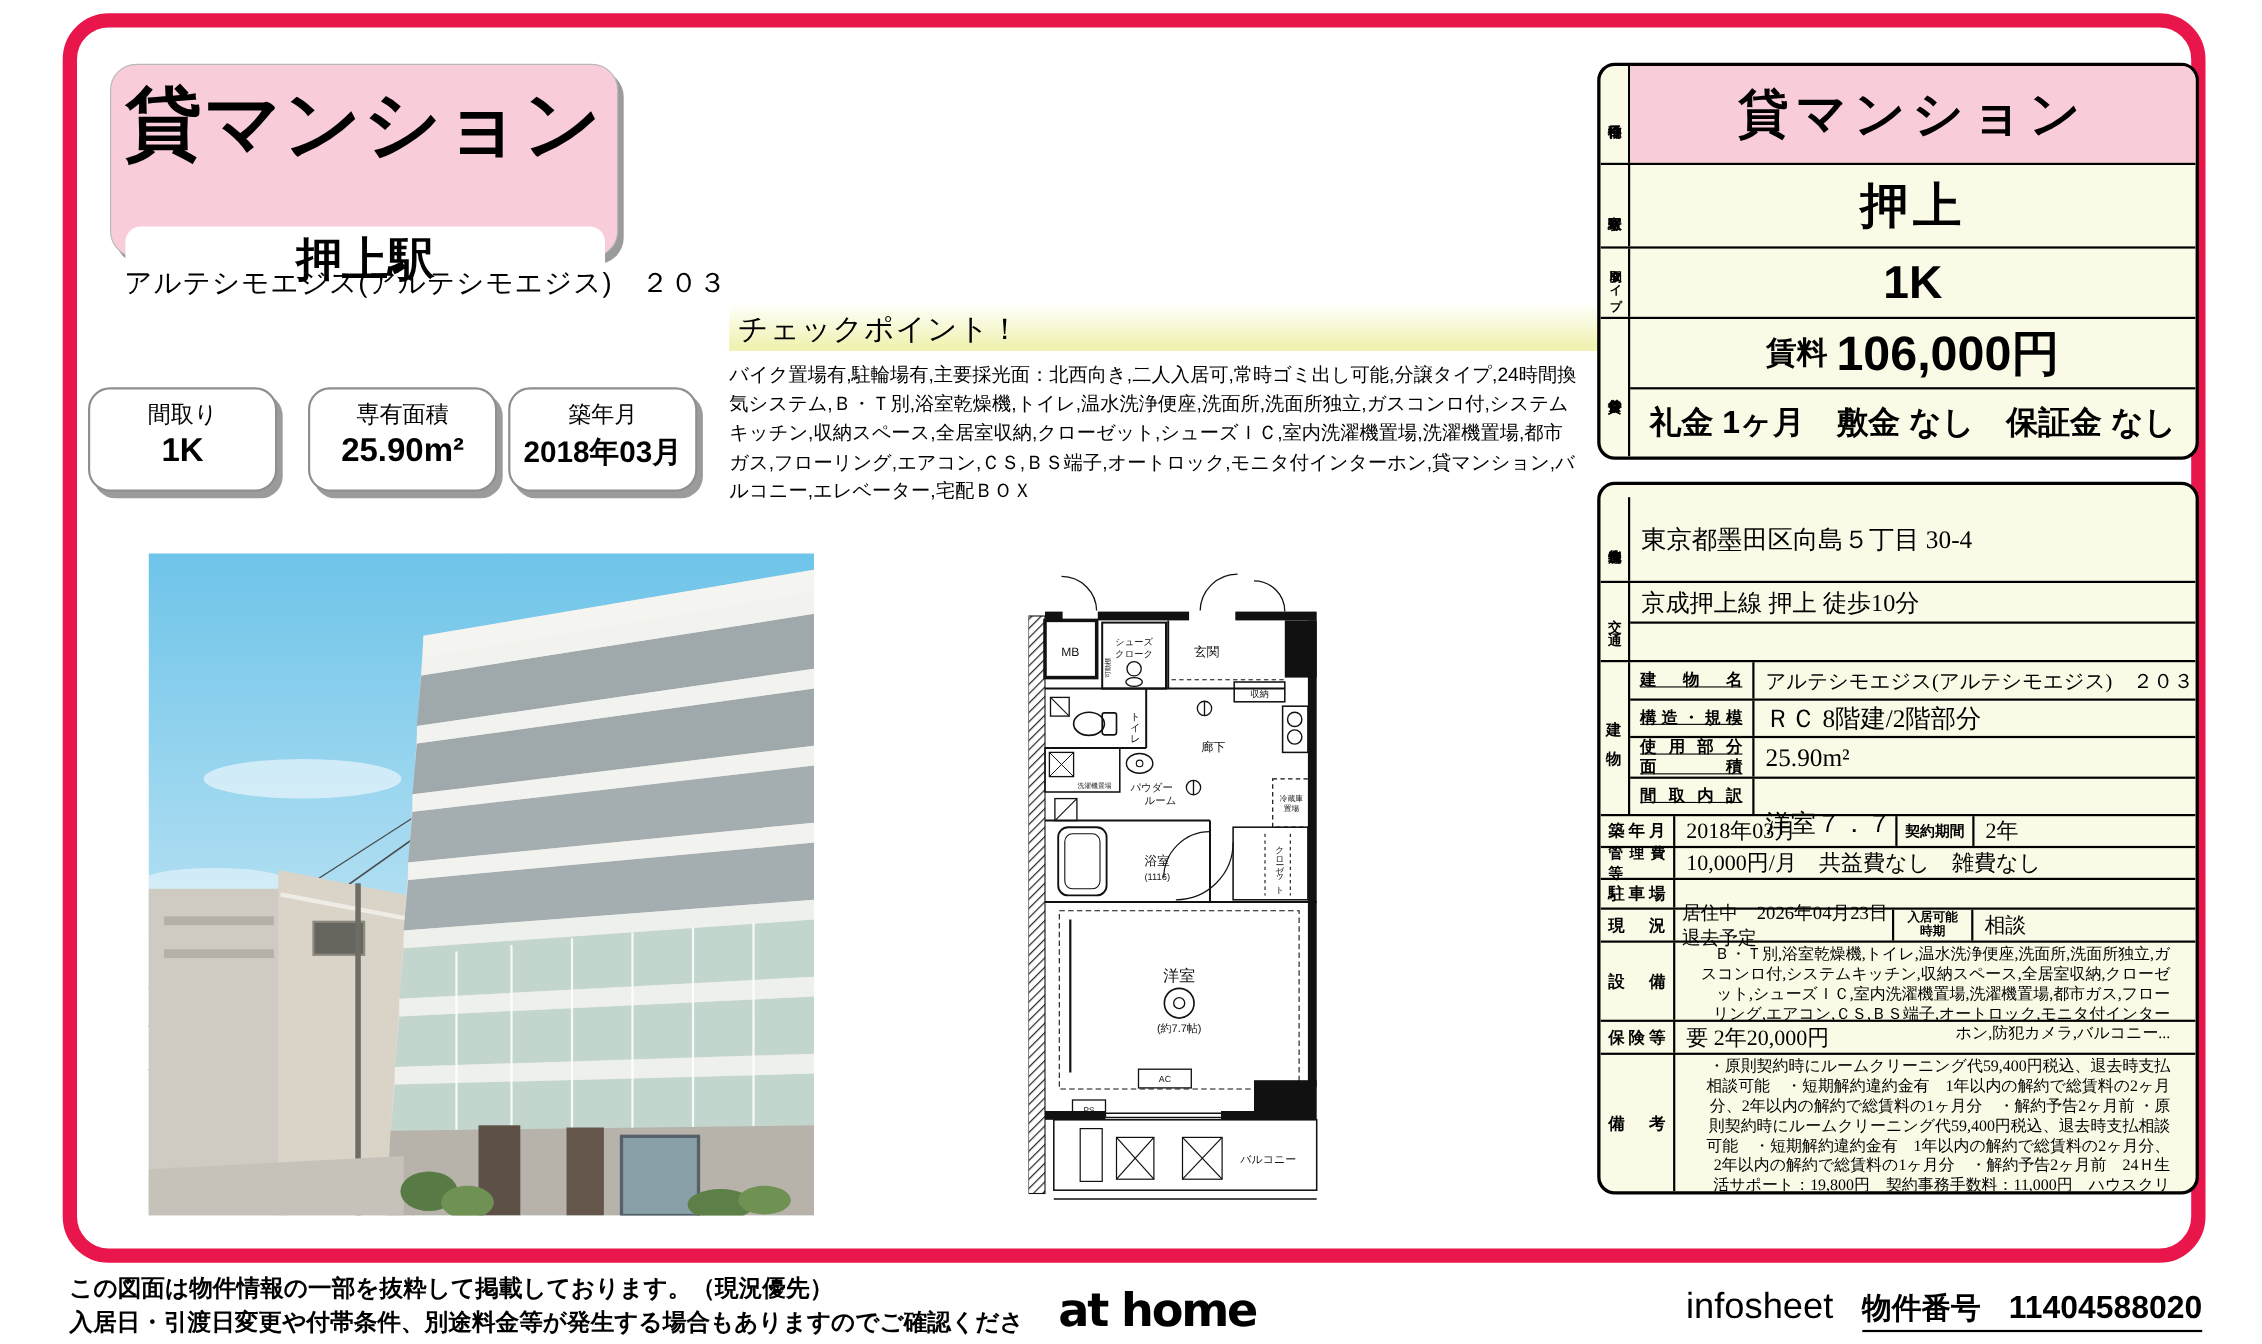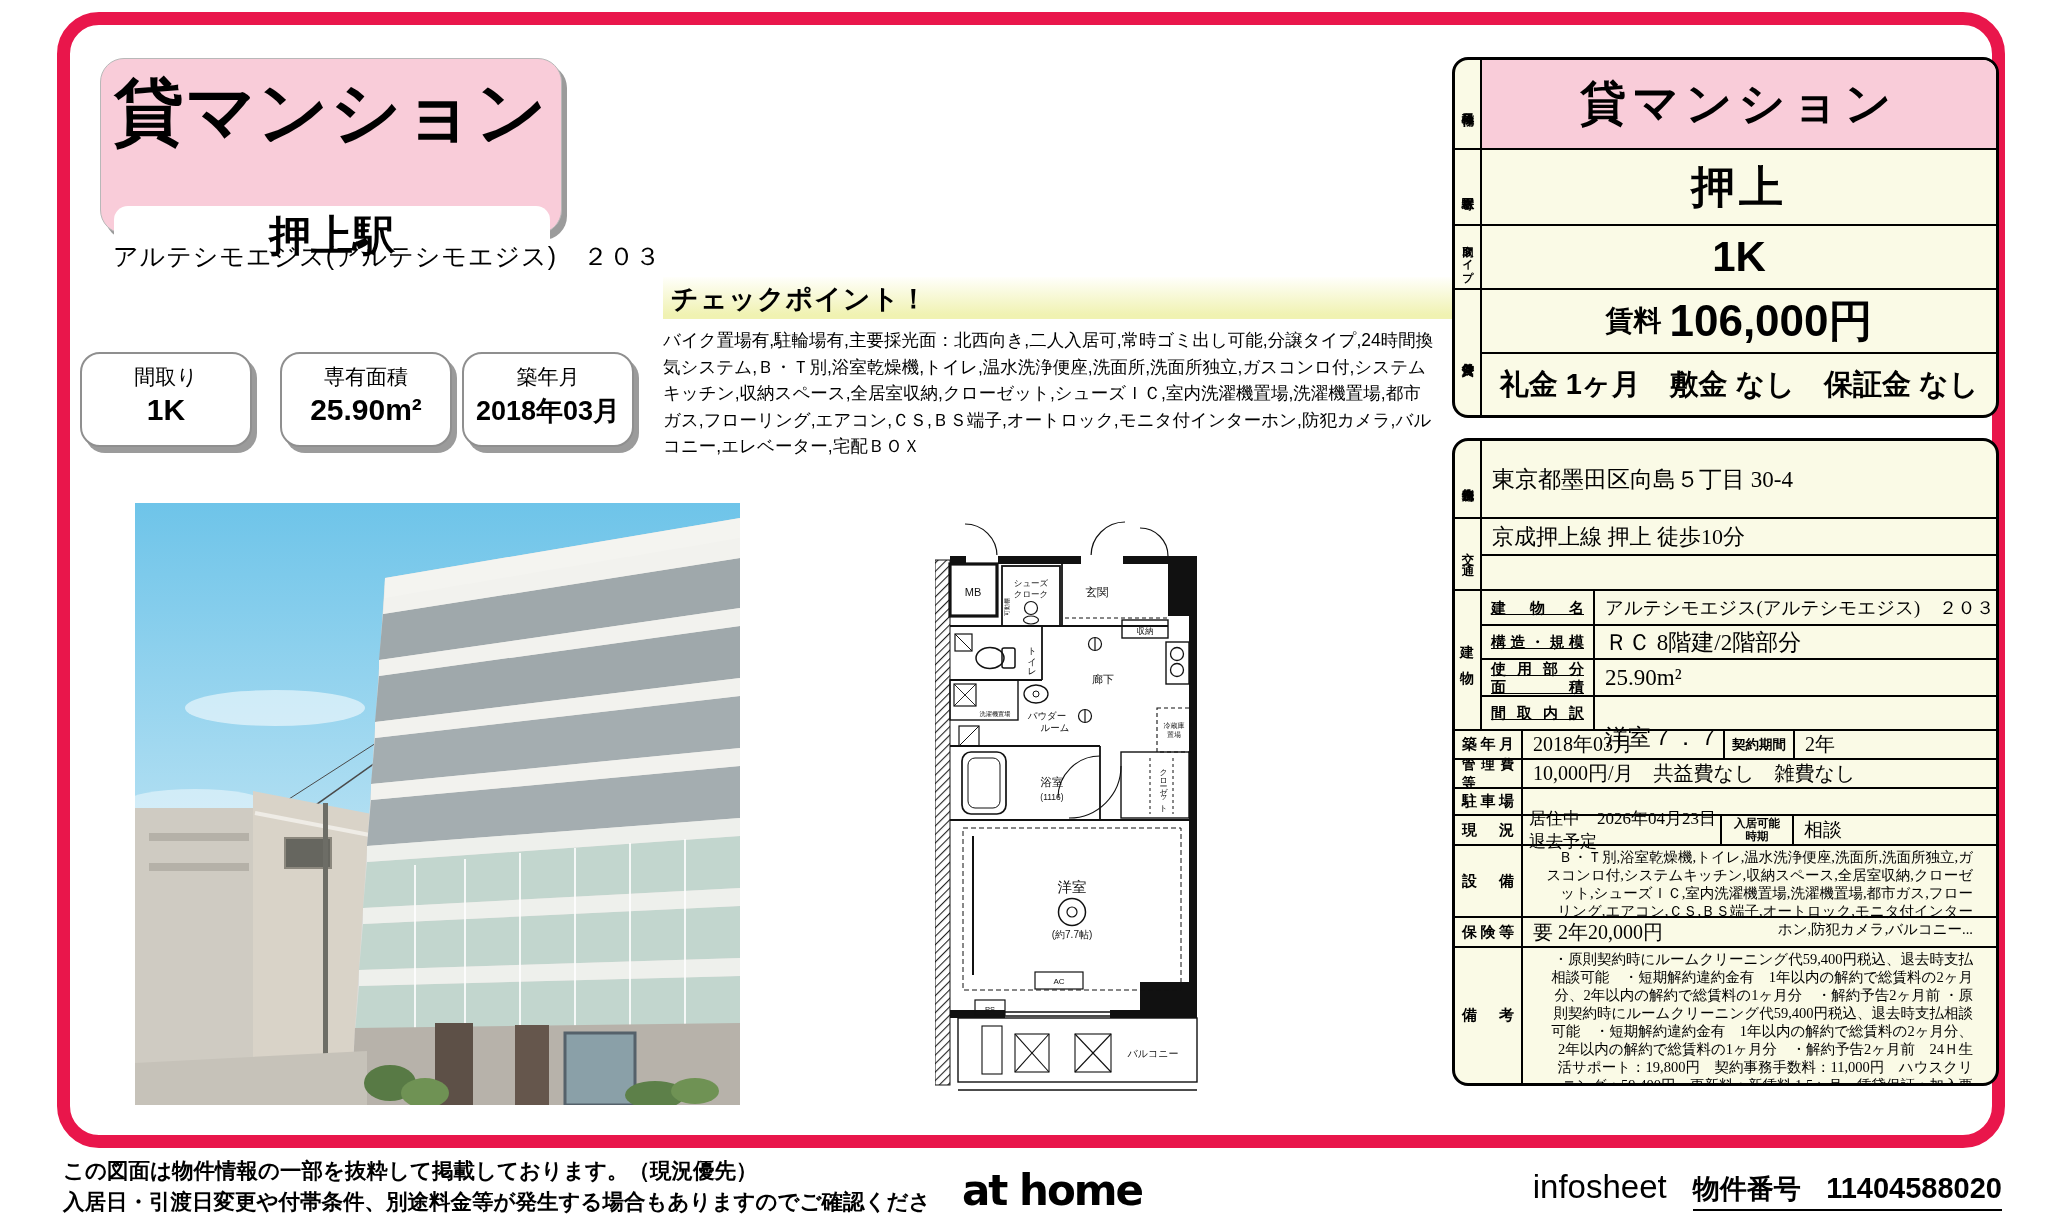--- a/index.html
+++ b/index.html
@@ -23,21 +23,21 @@
 
   .spec-box { top:352px; width:172px; height:95px; background:#fff; border:2px solid #8f8f8f;
     border-radius:20px; box-shadow:5px 6px 0 #9b9b9b; text-align:center; padding-top:9px; }
   .spec-label { font-size:21px; }
   .spec-value { font-size:30px; font-weight:bold; margin-top:2px; }
   .spec-value.small { font-size:27px; }
 
   
   .cp-title { left:663px; top:277px; width:860px; height:42px;
     background:linear-gradient(180deg,#fffffb 0%,#f0f2b2 90%);
-    font-size:27px; font-weight:bold; padding:4px 0 0 8px; letter-spacing:1px; }
+    font-size:27px; font-weight:normal; padding:4px 0 0 8px; letter-spacing:1px; }
   .cp-body { left:663px; top:327px; width:772px; font-size:17.5px; line-height:1.52; }
 
   
   .ptable { position:absolute; left:1452px; width:547px; border:3px solid #000;
     border-radius:16px; background:#fafae6; overflow:hidden; display:flex; flex-direction:column; }
   .t-row { display:flex; border-top:2.5px solid #000; min-height:0; }
   .t-row.first { border-top:none; }
   .vcell { width:27px; border-right:2.5px solid #000; display:flex;
     align-items:center; justify-content:center; flex:none; }
   .vtext { writing-mode:vertical-rl; text-orientation:upright; font-weight:bold; font-size:12.5px; }
@@ -95,21 +95,21 @@
 <div class="abs spec-box" style="left:280px;">
   <div class="spec-label">専有面積</div>
   <div class="spec-value">25.90m²</div>
 </div>
 <div class="abs spec-box" style="left:462px;">
   <div class="spec-label">築年月</div>
   <div class="spec-value small">2018年03月</div>
 </div>
 
 <div class="abs cp-title">チェックポイント！</div>
-<div class="abs cp-body">バイク置場有,駐輪場有,主要採光面：北西向き,二人入居可,常時ゴミ出し可能,分譲タイプ,24時間換気システム,Ｂ・Ｔ別,浴室乾燥機,トイレ,温水洗浄便座,洗面所,洗面所独立,ガスコンロ付,システムキッチン,収納スペース,全居室収納,クローゼット,シューズＩＣ,室内洗濯機置場,洗濯機置場,都市ガス,フローリング,エアコン,ＣＳ,ＢＳ端子,オートロック,モニタ付インターホン,防犯カメラ,バルコニー,エレベーター,宅配ＢＯＸ</div>
+<div class="abs cp-body">バイク置場有,駐輪場有,主要採光面：北西向き,二人入居可,常時ゴミ出し可能,分譲タイプ,24時間換気システム,Ｂ・Ｔ別,浴室乾燥機,トイレ,温水洗浄便座,洗面所,洗面所独立,ガスコンロ付,システムキッチン,収納スペース,全居室収納,クローゼット,シューズＩＣ,室内洗濯機置場,洗濯機置場,都市ガス,フローリング,エアコン,ＣＳ,ＢＳ端子,オートロック,モニタ付インターホン,貸マンション,バルコニー,エレベーター,宅配ＢＯＸ</div>
 
 <svg class="abs" style="left:135px; top:503px;" width="605" height="602" viewBox="0 0 605 602">
   <defs>
     <linearGradient id="sky" x1="0" y1="0" x2="0" y2="1">
       <stop offset="0" stop-color="#6ec4e9"></stop>
         <stop offset="0.75" stop-color="#cdeaf6"></stop>
     </linearGradient>
   </defs>
   <rect width="605" height="602" fill="url(#sky)"></rect>
   <ellipse cx="140" cy="205" rx="90" ry="18" fill="#ffffff" opacity="0.55"></ellipse>
@@ -331,21 +331,21 @@
       </div>
       <div class="t-row" style="flex:1;">
         <div class="ccell terms-line">礼金 1ヶ月　敷金 なし　保証金 なし</div>
       </div>
     </div>
   </div>
 </div>
 
 <div class="ptable" style="top:438px; height:648px;">
 
-  <div class="t-row first" style="flex:0 0 76px;">
+  <div class="t-row first" style="flex:0 0 76px;margin-top:11px;">
     <div class="vcell">
       <span class="vtext" style="font-size:12px;">物件所在地</span>
     </div>
     <div class="val serif" style="font-size:23px;">東京都墨田区向島５丁目 30-4</div>
   </div>
 
   <div class="t-row" style="flex:0 0 72px;">
     <div class="vcell">
       <span class="vtext" style="letter-spacing:12px;">交通</span>
     </div>

